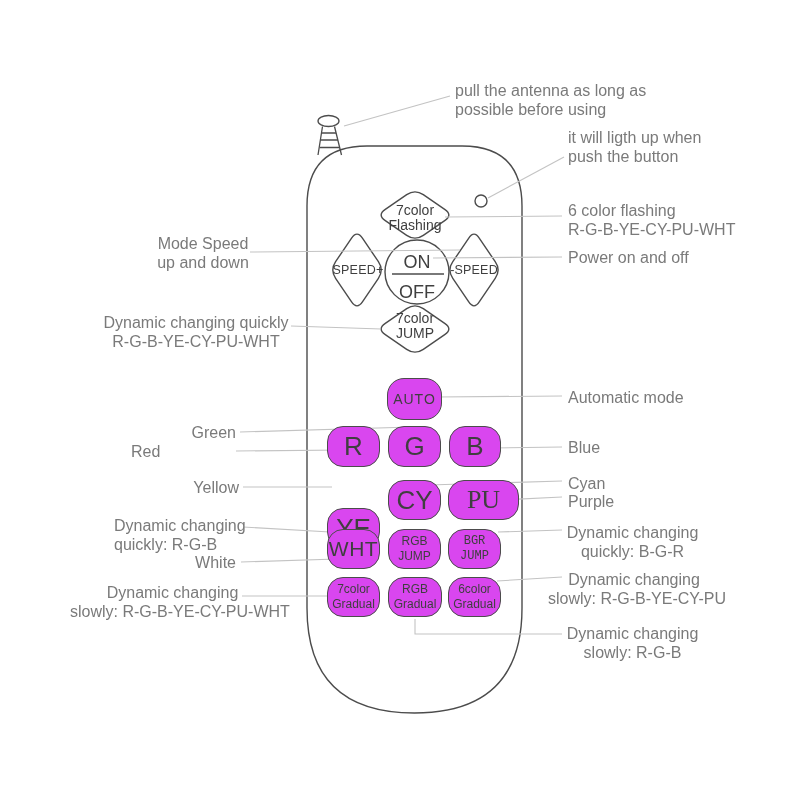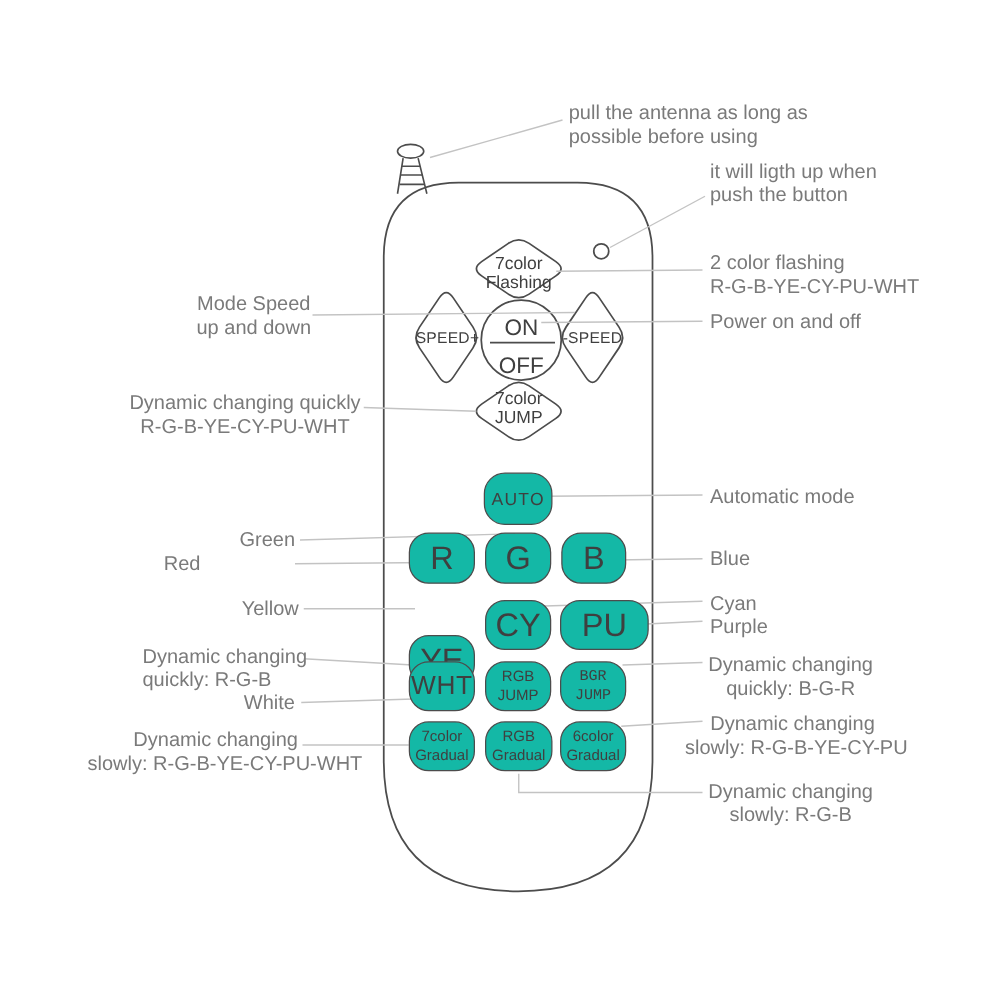--- a/index.html
+++ b/index.html
@@ -8,21 +8,21 @@
     font-family:"Liberation Sans", sans-serif;
   }
   .stage svg{position:absolute;left:0;top:0;}
   .ann{
     position:absolute;font-size:16px;line-height:19px;color:#7a7a7a;
     white-space:nowrap;
   }
   .ann .ln{display:block;}
   .btn{
     position:absolute;box-sizing:border-box;border:1.5px solid #4c4c4c;border-radius:16px;
-    background:#14b8a6;display:flex;flex-direction:column;align-items:center;justify-content:center;
+    background:#d946ef;display:flex;flex-direction:column;align-items:center;justify-content:center;
     color:#3f3f3f;text-align:center;
   }
   .btn .ln{display:block;}
   .big{font-size:26px;}
   .med{font-size:21px;letter-spacing:0.5px;}
   .two{font-size:12px;line-height:15px;}
   .auto-btn{font-size:14px;letter-spacing:1px;}
   .plabel{
     position:absolute;text-align:center;color:#3f3f3f;white-space:nowrap;
   }
@@ -105,21 +105,21 @@
   <div class="btn big" style="left:449px;top:426px;width:52px;height:41px;">
     <span class="ln">B</span>
   </div>
 
   <div class="btn big" style="left:327px;top:508px;width:53px;height:40px;">
     <span class="ln">YE</span>
   </div>
   <div class="btn big" style="left:388px;top:480px;width:53px;height:40px;justify-content:center;">
     <span class="ln">CY</span>
   </div>
-  <div class="btn big" style="left:448px;top:480px;width:71px;height:40px;">
+  <div class="btn big" style="left:448px;top:480px;width:71px;height:40px;font-family:Liberation Serif, serif;">
     <span class="ln">PU</span>
   </div>
 
   <div class="btn med" style="left:327px;top:529px;width:53px;height:40px;">
     <span class="ln">WHT</span>
   </div>
   <div class="btn two" style="left:388px;top:529px;width:53px;height:40px;">
     <span class="ln">RGB</span>
     <span class="ln">JUMP</span>
   </div>
@@ -164,21 +164,21 @@
   <div class="ann" style="left:70px;top:583px;width:205px;text-align:center;">
     <span class="ln">Dynamic changing</span>
     <span class="ln">slowly: R-G-B-YE-CY-PU-WHT</span>
   </div>
 
   <div class="ann" style="left:568px;top:128px;">
     <span class="ln">it will ligth up when</span>
     <span class="ln">push the button</span>
   </div>
   <div class="ann" style="left:568px;top:201px;">
-    <span class="ln">2 color flashing</span>
+    <span class="ln">6 color flashing</span>
     <span class="ln">R-G-B-YE-CY-PU-WHT</span>
   </div>
   <div class="ann" style="left:568px;top:248px;">Power on and off</div>
   <div class="ann" style="left:568px;top:388px;">Automatic mode</div>
   <div class="ann" style="left:568px;top:438px;">Blue</div>
   <div class="ann" style="left:568px;top:474px;">Cyan</div>
   <div class="ann" style="left:568px;top:492px;">Purple</div>
   <div class="ann" style="left:560px;top:523px;width:145px;text-align:center;">
     <span class="ln">Dynamic changing</span>
     <span class="ln">quickly: B-G-R</span>

